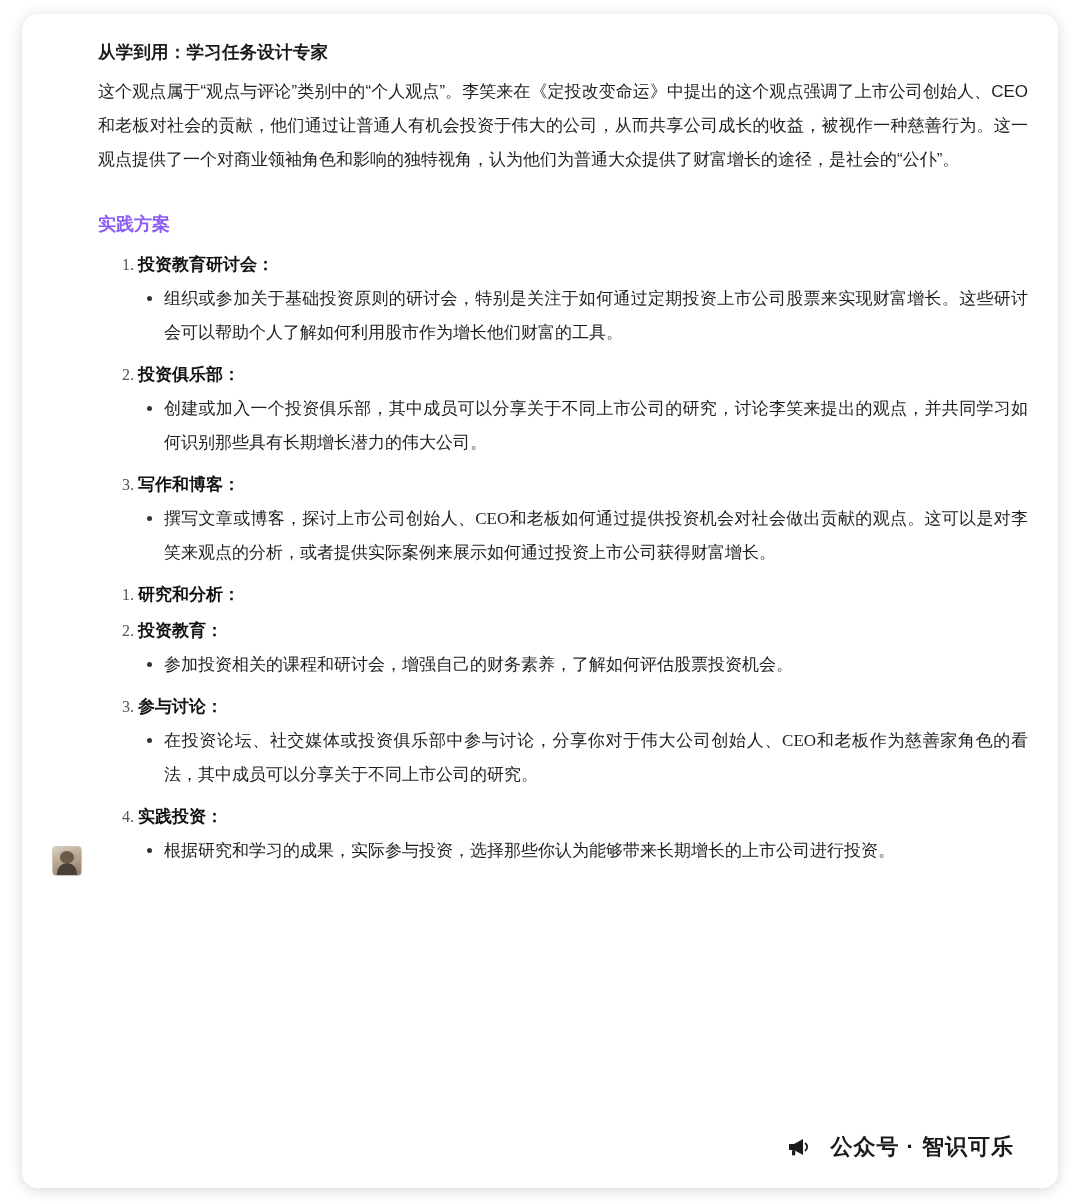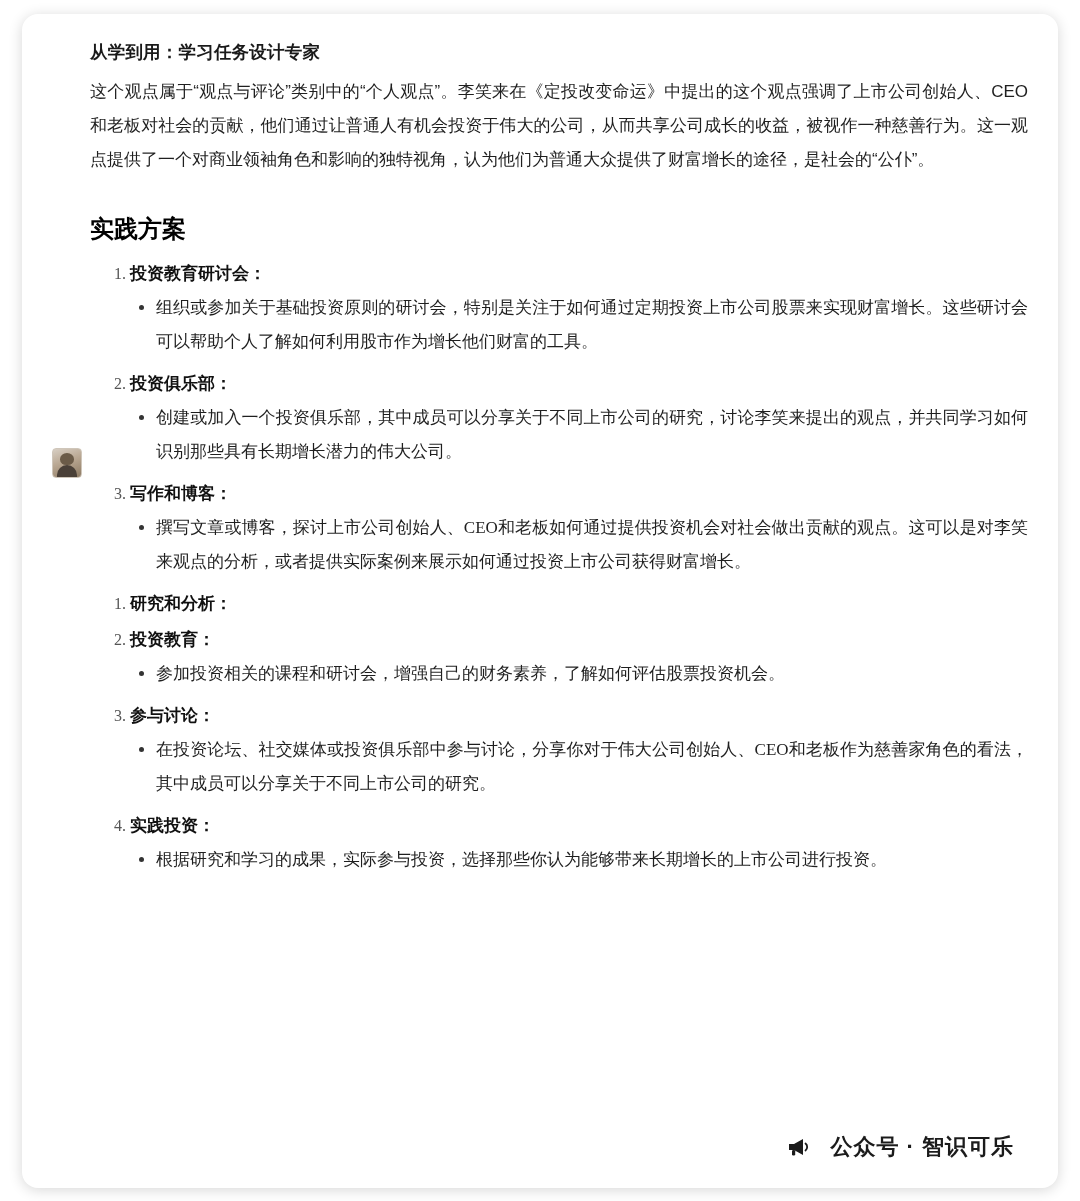--- a/index.html
+++ b/index.html
@@ -24,22 +24,22 @@
     width: 1036px;
     min-height: 1174px;
     background: #ffffff;
     border-radius: 16px;
     box-shadow: 0 2px 14px rgba(0,0,0,0.16);
     box-sizing: border-box;
     padding: 26px 30px 30px 30px;
   }
   .msg-header {
     display: flex;
-    align-items: center;
-    gap: 8px;
+    align-items: flex-end;
+    gap: 16px;
   }
   .avatar {
     width: 28px;
     height: 28px;
     border-radius: 4px;
     flex: 0 0 auto;
     margin-top: 2px;
     background: linear-gradient(160deg,#d8cfc4 0%, #b9a792 45%, #8d7a63 100%);
     position: relative;
     overflow: hidden;
@@ -73,23 +73,23 @@
     line-height: 1.4;
   }
   p.para {
     margin: 10px 0 0 0;
     font-size: 17px;
     line-height: 2.0;
     color: #1f1f1f;
     text-align: justify;
   }
   h2.section {
-    font-size: 24px;
-    font-weight: bold;
-    color: #000000;
+    font-size: 18px;
+    font-weight: bold;
+    color: #8b5cf6;
     margin: 34px 0 10px 0;
     line-height: 1.5;
   }
   ol.steps {
     margin: 0;
     padding-left: 36px;
     list-style-type: decimal;
   }
   ol.steps > li {
     font-size: 17px;

